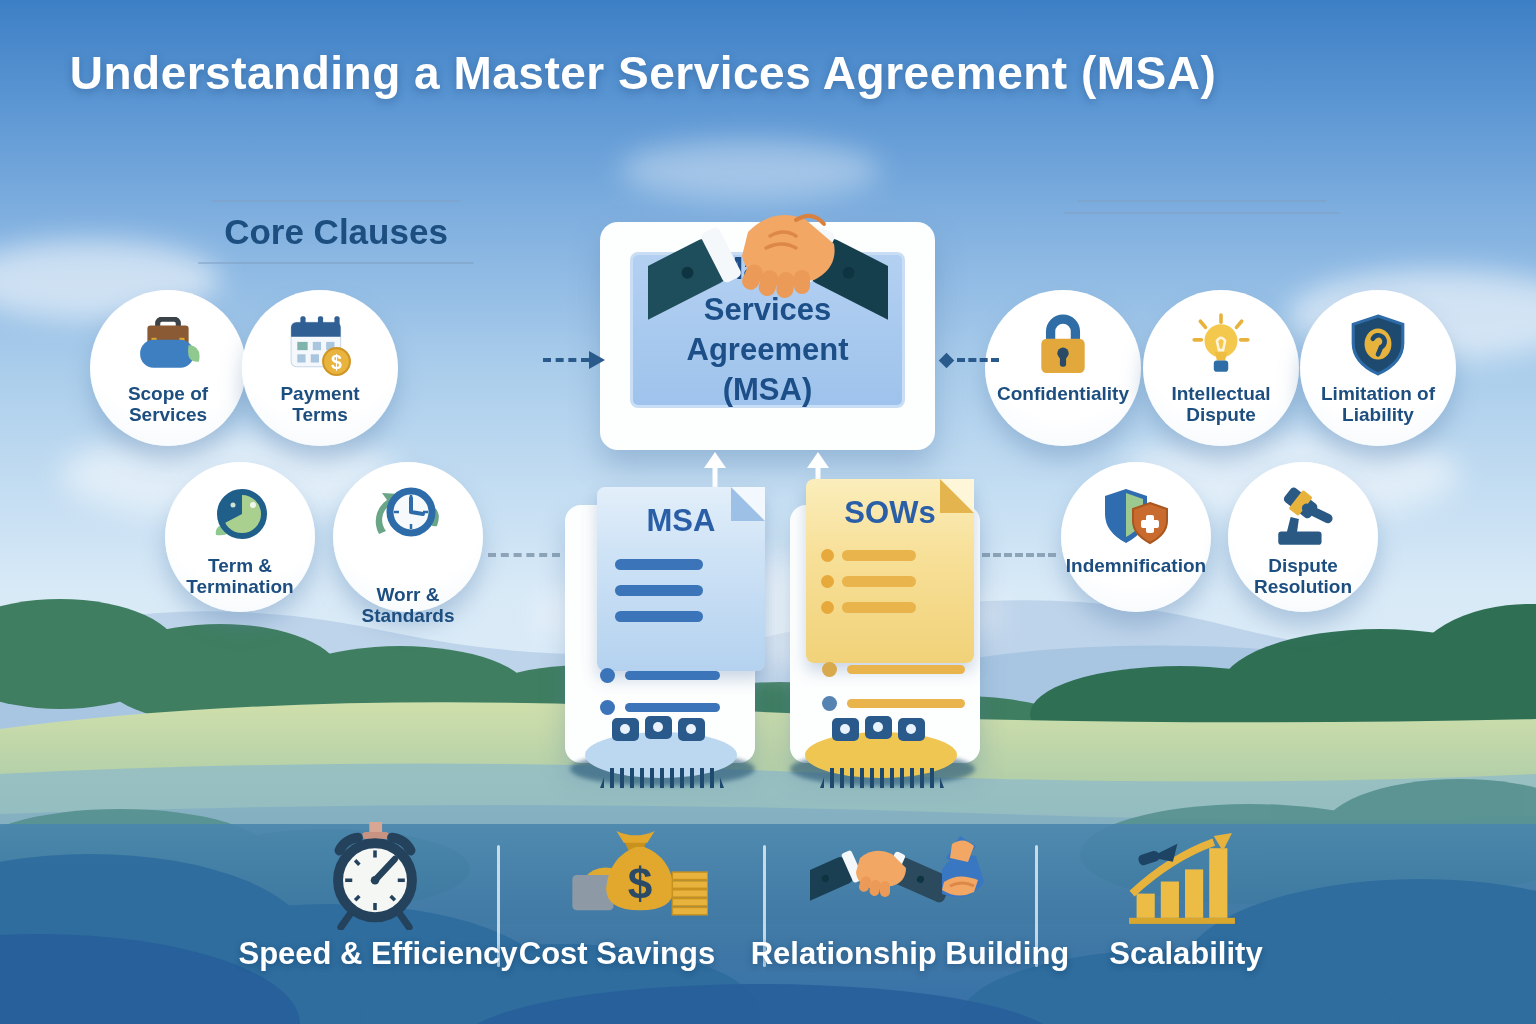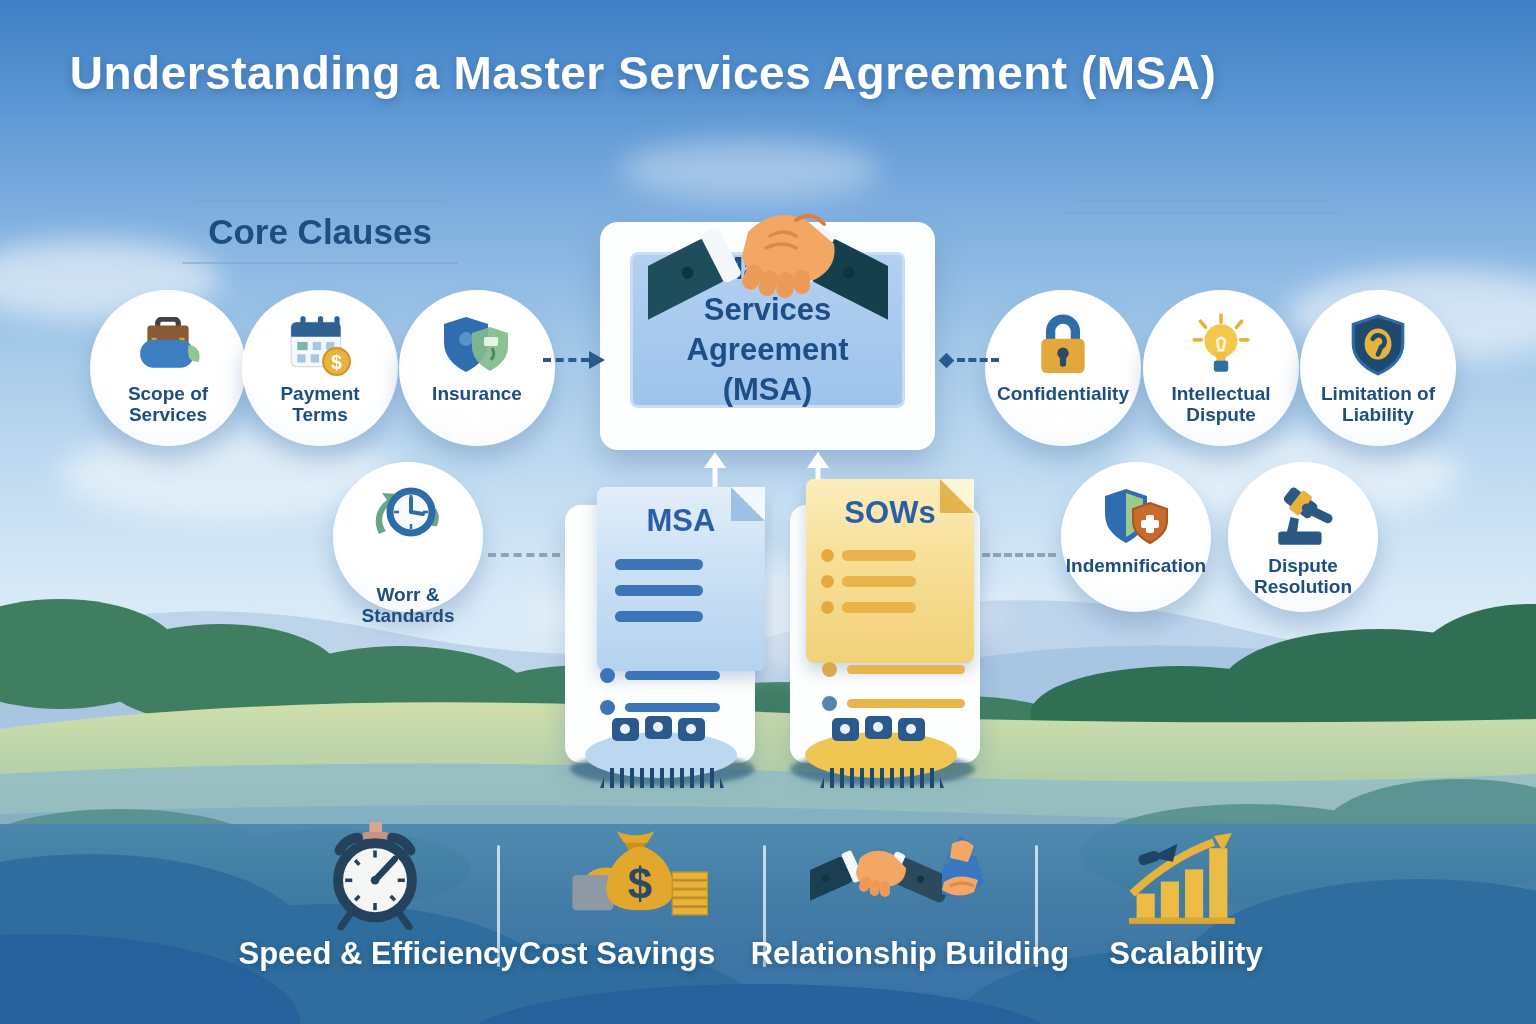--- a/index.html
+++ b/index.html
@@ -149,21 +149,21 @@
 
   <div class="cloud" style="left:-40px;top:240px;width:260px;height:80px;"></div>
   <div class="cloud" style="left:1290px;top:270px;width:300px;height:90px;"></div>
   <div class="cloud" style="left:620px;top:140px;width:260px;height:60px;opacity:.35;"></div>
   <div class="cloud" style="left:60px;top:430px;width:340px;height:90px;opacity:.5;"></div>
   <div class="cloud" style="left:1120px;top:430px;width:340px;height:90px;opacity:.5;"></div>
   <div class="cloud" style="left:540px;top:560px;width:460px;height:110px;opacity:.45;"></div>
 
   <div id="title" class="abs">Understanding a Master Services Agreement (MSA)</div>
 
-  <div class="section-header" style="left:160px;top:200px;">
+  <div class="section-header" style="left:176px;top:200px;">
     <div class="rule top"></div>
     <div class="section-heading">Core Clauses</div>
     <div class="rule bot"></div>
   </div>
   <div class="section-header" style="left:1042px;top:200px;">
     <div class="rule top"></div>
     <div class="rule bot"></div>
   </div>
 
   <div class="bubble" style="left:90px;top:290px;width:156px;height:156px;">
@@ -196,33 +196,33 @@
             <rect x="23" y="39" width="8" height="8"></rect>
             <rect x="36" y="39" width="8" height="8"></rect>
         </g>
         <circle cx="48" cy="46" r="13" fill="#e9b43e" stroke="#cf9526" stroke-width="2"></circle>
         <text x="48" y="53" text-anchor="middle" font-size="19" font-weight="bold" fill="#fff" font-family="Liberation Sans,sans-serif">$</text>
       </svg>
     </span>
     <span class="bubble-label" style="width:100px;">Payment Terms</span>
   </div>
 
-  <div class="bubble" style="left:399px;top:290px;width:156px;height:156px;">
-    <span class="bubble-icon">
-      <svg width="70" height="60" viewBox="0 0 70 60">
-        <path d="M24,2 L46,9 V27 Q46,46 24,57 Q2,46 2,27 V9 Z" fill="#2f6cb0"></path>
-        <circle cx="24" cy="24" r="7" fill="#5b93c9"></circle>
-        <path d="M48,12 L66,18 V32 Q66,46 48,56 Q30,46 30,32 V18 Z" fill="#84bb8d" opacity="0.92"></path>
-        <rect x="42" y="22" width="14" height="9" rx="2" fill="#e9f2e6"></rect>
-        <path d="M50,33 q4,6 -1,12" stroke="#4e8a5e" stroke-width="3" fill="none"></path>
-      </svg>
-    </span>
-    <span class="bubble-label">Insurance</span>
-  </div>
-
+
+  <div class="bubble" style="left:165px;top:462px;width:150px;height:150px;">
+    <span class="bubble-icon">
+      <svg width="64" height="60" viewBox="0 0 64 60">
+        <path d="M8,48 q14,2 18,-8 l-6,-4 q-14,2 -12,12 z" fill="#8fc98f"></path>
+        <circle cx="34" cy="27" r="22" fill="#a9d08f" stroke="#1f5f8a" stroke-width="6"></circle>
+        <path d="M34,27 L34,5 A22,22 0 0 0 13,38 Z" fill="#1f5f8a"></path>
+        <circle cx="25" cy="18" r="2.5" fill="#cfe3d2"></circle>
+          <circle cx="45" cy="18" r="3" fill="#f2f7ee"></circle>
+      </svg>
+    </span>
+    <span class="bubble-label" style="width:130px;">Term &amp; Termination</span>
+  </div>
 
   <div class="bubble" style="left:333px;top:462px;width:150px;height:150px;">
     <span class="bubble-icon">
       <svg width="74" height="60" viewBox="0 0 74 60">
         <path d="M8,50 a26,26 0 0 1 8,-34 l-5,-7 l17,1 l-3,17 l-6,-6 a18,18 0 0 0 -4,26 z" fill="#69a586"></path>
         <path d="M58,20 q14,6 8,22 q-12,2 -8,-22 z" fill="#69a586"></path>
         <circle cx="40" cy="28" r="21" fill="#f7fafc" stroke="#2d6ca8" stroke-width="7"></circle>
         <g stroke="#2d6ca8" stroke-width="2.5">
           <line x1="40" y1="11" x2="40" y2="16"></line>
             <line x1="40" y1="40" x2="40" y2="45"></line>

